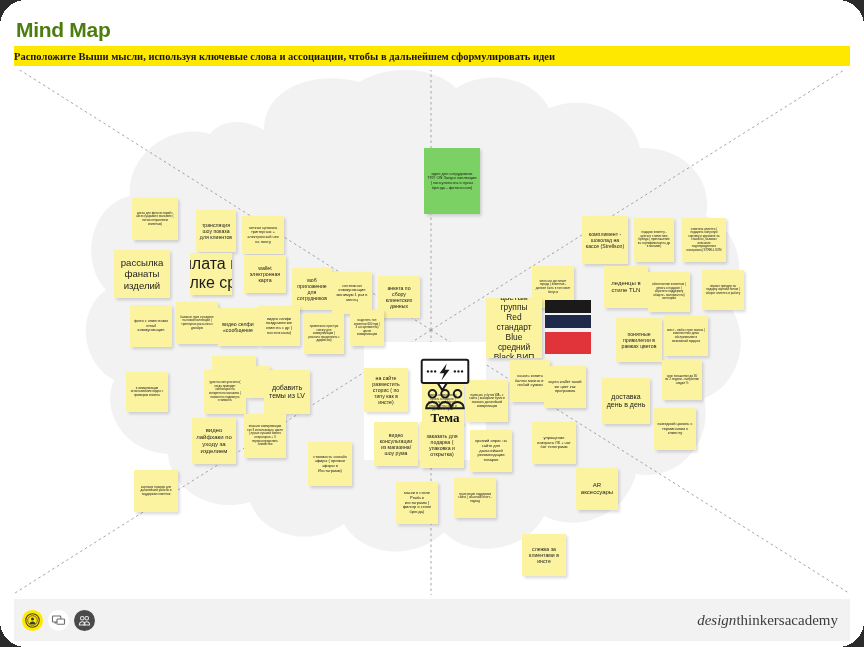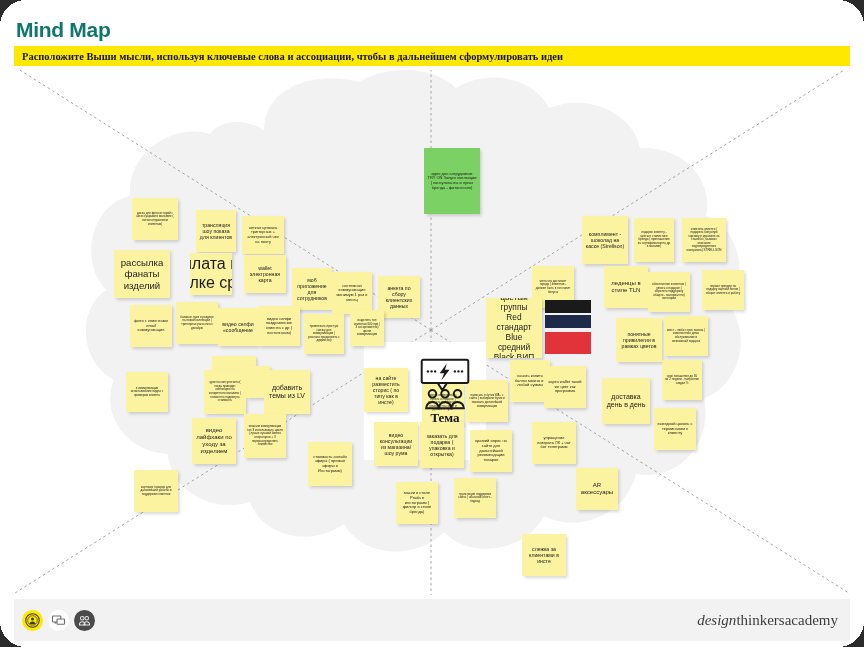--- a/index.html
+++ b/index.html
@@ -21,31 +21,31 @@
   .corner.tr{right:0;top:0;border-radius:0 0 0 26px;background:
      radial-gradient(circle at 0% 100%, transparent 0 26px, #2b2b2b 26px);}
   .corner.bl{left:0;bottom:0;background:
      radial-gradient(circle at 100% 0%, transparent 0 26px, #2b2b2b 26px);}
   .corner.br{right:0;bottom:0;background:
      radial-gradient(circle at 0% 0%, transparent 0 26px, #2b2b2b 26px);}
 
   
   #header-title{
     position:absolute;left:16px;top:18px;
-    font-size:21px;font-weight:bold;color:#0f766e;
+    font-size:21px;font-weight:bold;color:#4d7c0f;
     letter-spacing:-.3px;
   }
   #subtitle-bar{
     position:absolute;left:14px;top:46px;right:14px;height:20px;
     background:#ffe800;
     display:flex;align-items:center;
   }
   #subtitle-bar .txt{
     font-size:10.5px;font-weight:bold;color:#141414;
-    padding-left:8px;white-space:nowrap;
+    padding-left:0;white-space:nowrap;
     font-family:"Liberation Serif","DejaVu Serif",serif;
   }
 
   
   #canvas{
     position:absolute;left:14px;top:70px;right:14px;bottom:52px;
     background:#ffffff;overflow:hidden;
   }
   #cloud-bg{position:absolute;inset:0;z-index:0;}
   #rays{position:absolute;inset:0;z-index:1;}

